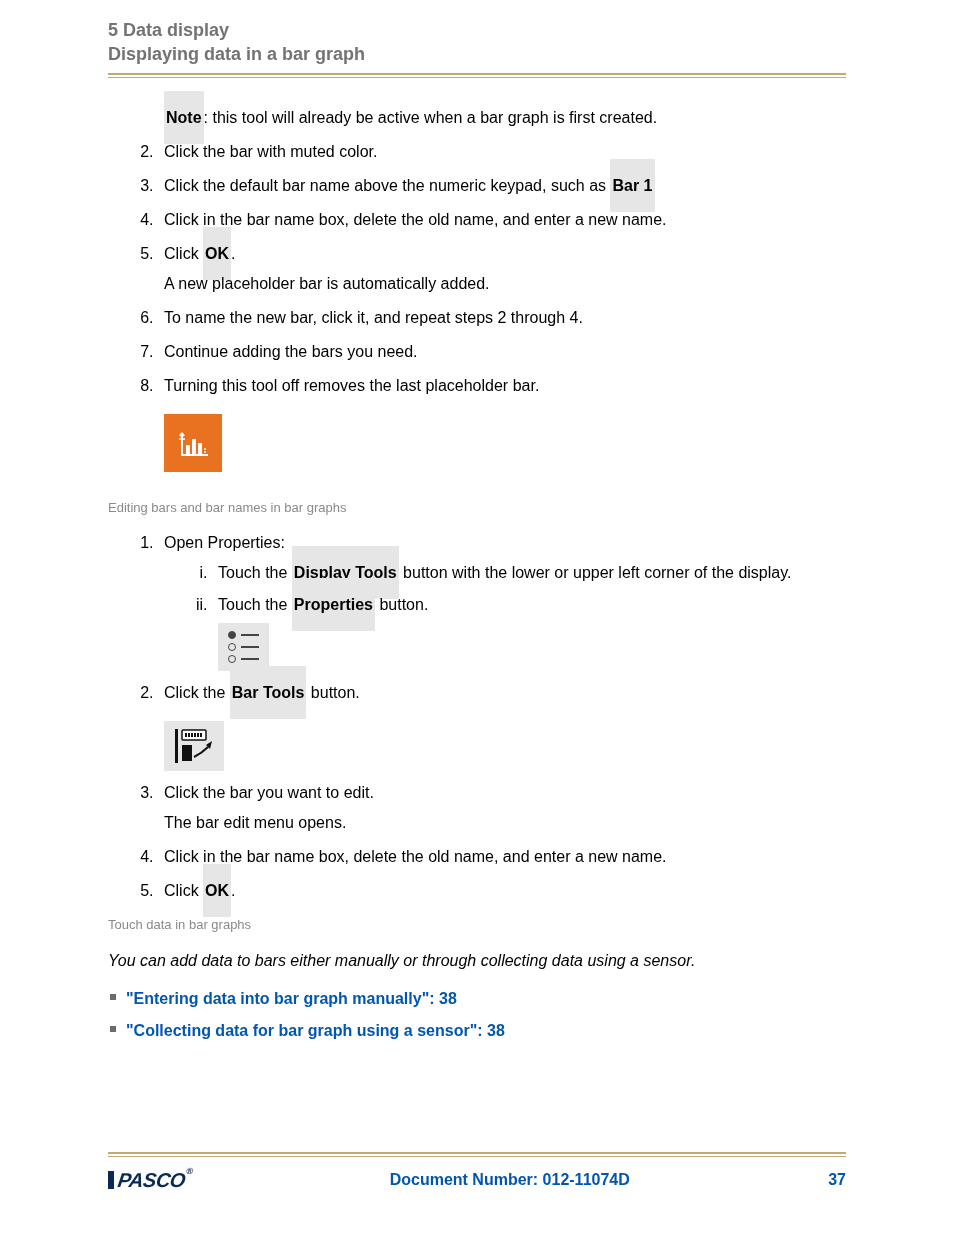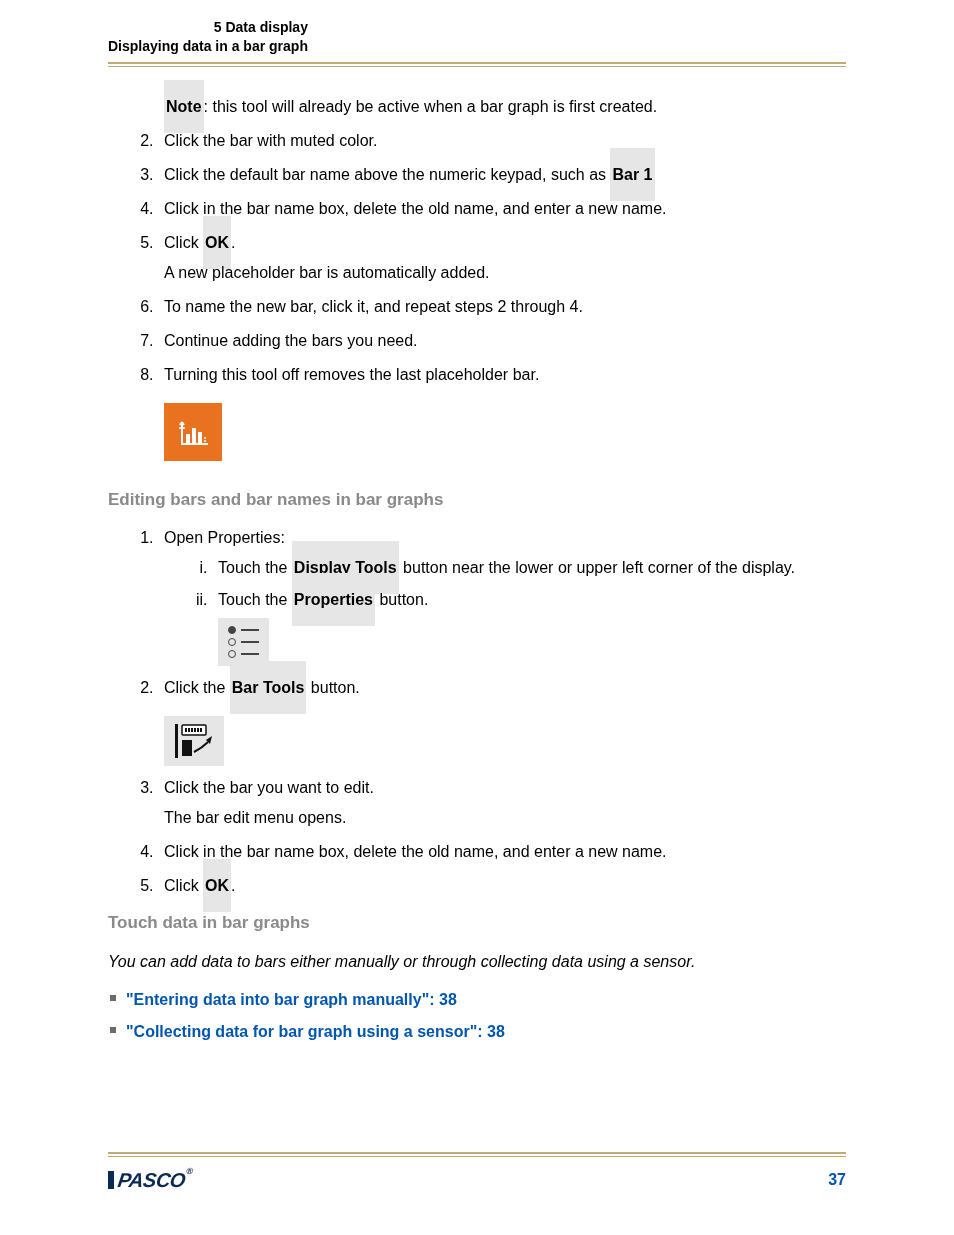--- a/index.html
+++ b/index.html
@@ -55,24 +55,23 @@
     width: 6px; height: 6px; background: #fff; border-radius: 50%;
   }
   .product {
     font-weight: bold;
     color: #0056b0;
     font-size: 18px;
     padding-bottom: 2px;
   }
   .product sup { font-size: 11px; }
   .header-right {
-    text-align: right;
-    color: #000000;
+    color: #737373;
     font-weight: bold;
-    font-size: 14px;
+    font-size: 18px;
     line-height: 1.35;
   }
   .hr1 { border: none; border-top: 2px solid #c1a96f; margin-top: 2px; }
   .hr2 { border: none; border-top: 1px solid #c1a96f; margin-top: 2px; }
 
   .content { padding-top: 28px; }
   ol.steps {
     list-style: decimal;
     padding-left: 50px;
     margin-left: 0;
@@ -92,22 +91,22 @@
     display: inline-flex;
     align-items: center;
     justify-content: center;
     margin-left: 56px;
     margin-top: 6px;
     margin-bottom: 14px;
   }
 
   h3.section {
     color: #8a8a8a;
-    font-weight: bold;
-    font-size: 17px;
+    font-weight: normal;
+    font-size: 13px;
     margin: 12px 0 14px 0;
   }
 
   ol.roman {
     list-style: lower-roman;
     padding-left: 48px;
     margin-top: 6px;
   }
   ol.roman > li {
     padding-left: 6px;
@@ -248,21 +247,21 @@
       </svg>
     </div>
 
     <h3 class="section">Editing bars and bar names in bar graphs</h3>
 
     <ol class="steps">
       <li>
         <span>Open Properties:</span>
         <ol class="roman">
           <li>
-            <span>Touch the </span><b class="hl">Display Tools</b><span> button near the lower or upper left corner of the display.</span>
+            <span>Touch the </span><b class="hl">Display Tools</b><span> button with the lower or upper left corner of the display.</span>
           </li>
           <li>
             <span>Touch the </span><b class="hl">Properties</b><span> button.</span>
             <div>
               <div class="gray-box">
                 <div class="props-icon">
                   <div class="props-row">
                       <span class="circ fill"></span>
                       <span class="line"></span>
                     </div>
@@ -326,17 +325,18 @@
   </div>
 
   <div class="footer">
     <hr class="hr1">
     <hr class="hr2">
     <div class="footer-row">
       <span class="pasco-logo">
         <span class="pasco-bar"></span>
         <span class="pasco-name"><span>PASCO</span><span class="reg">®</span></span>
       </span>
+      <span>Document Number: 012-11074D</span>
       <span>37</span>
     </div>
   </div>
 
 </div>
 
 </body></html>

